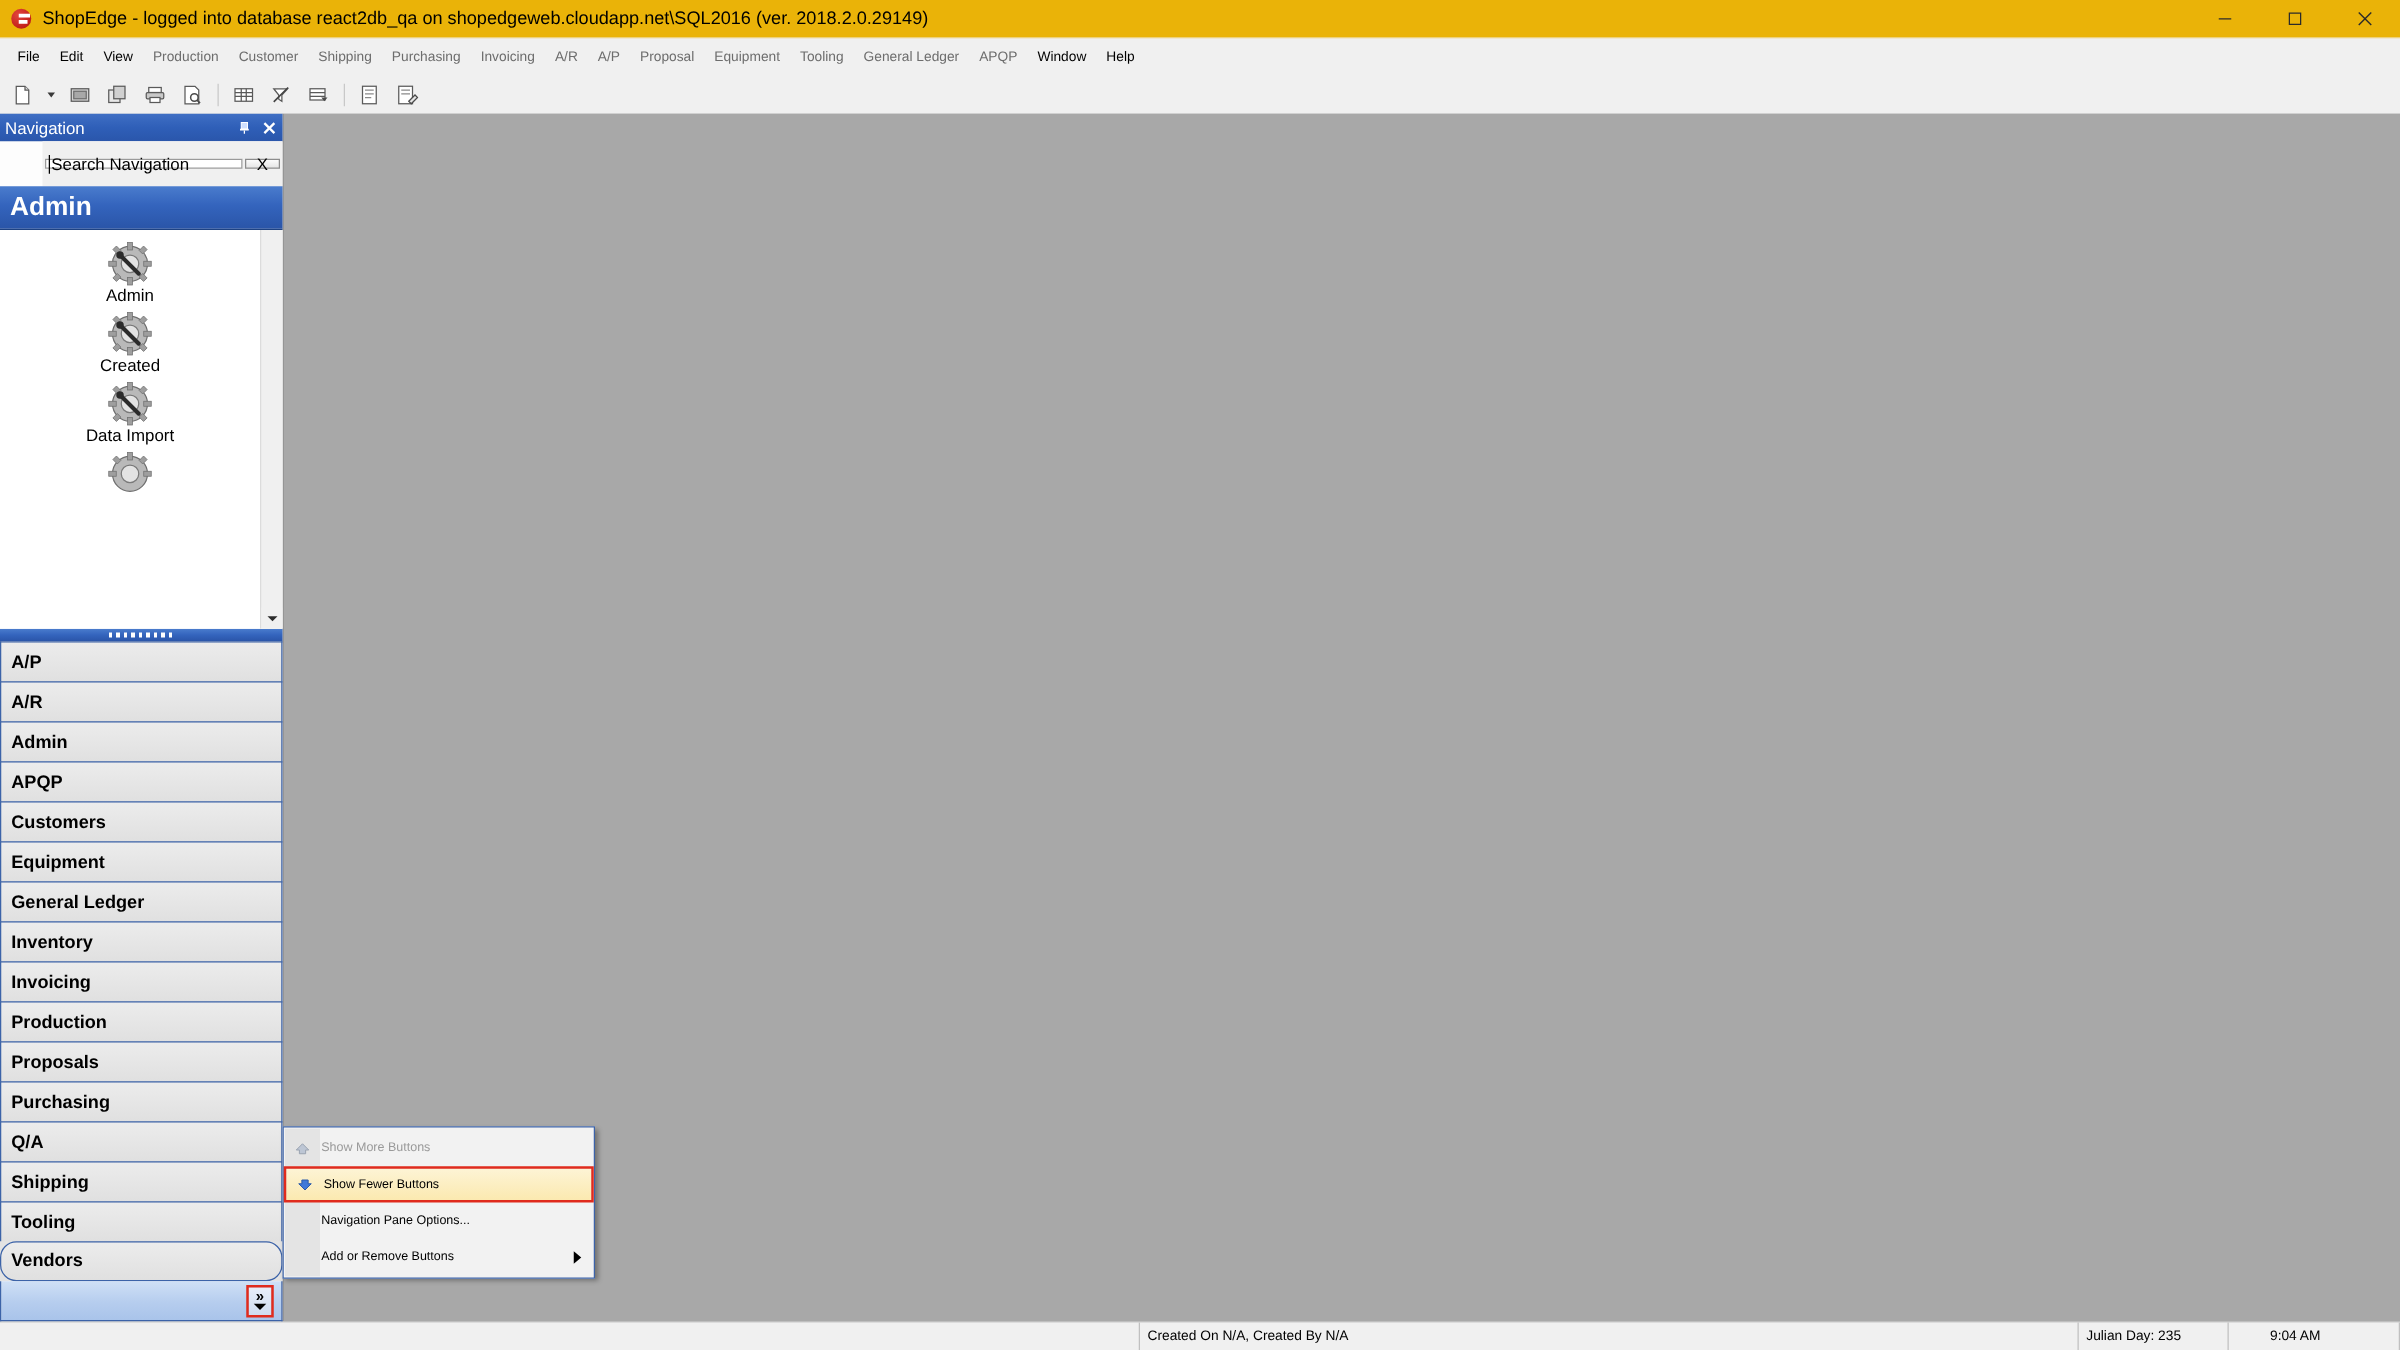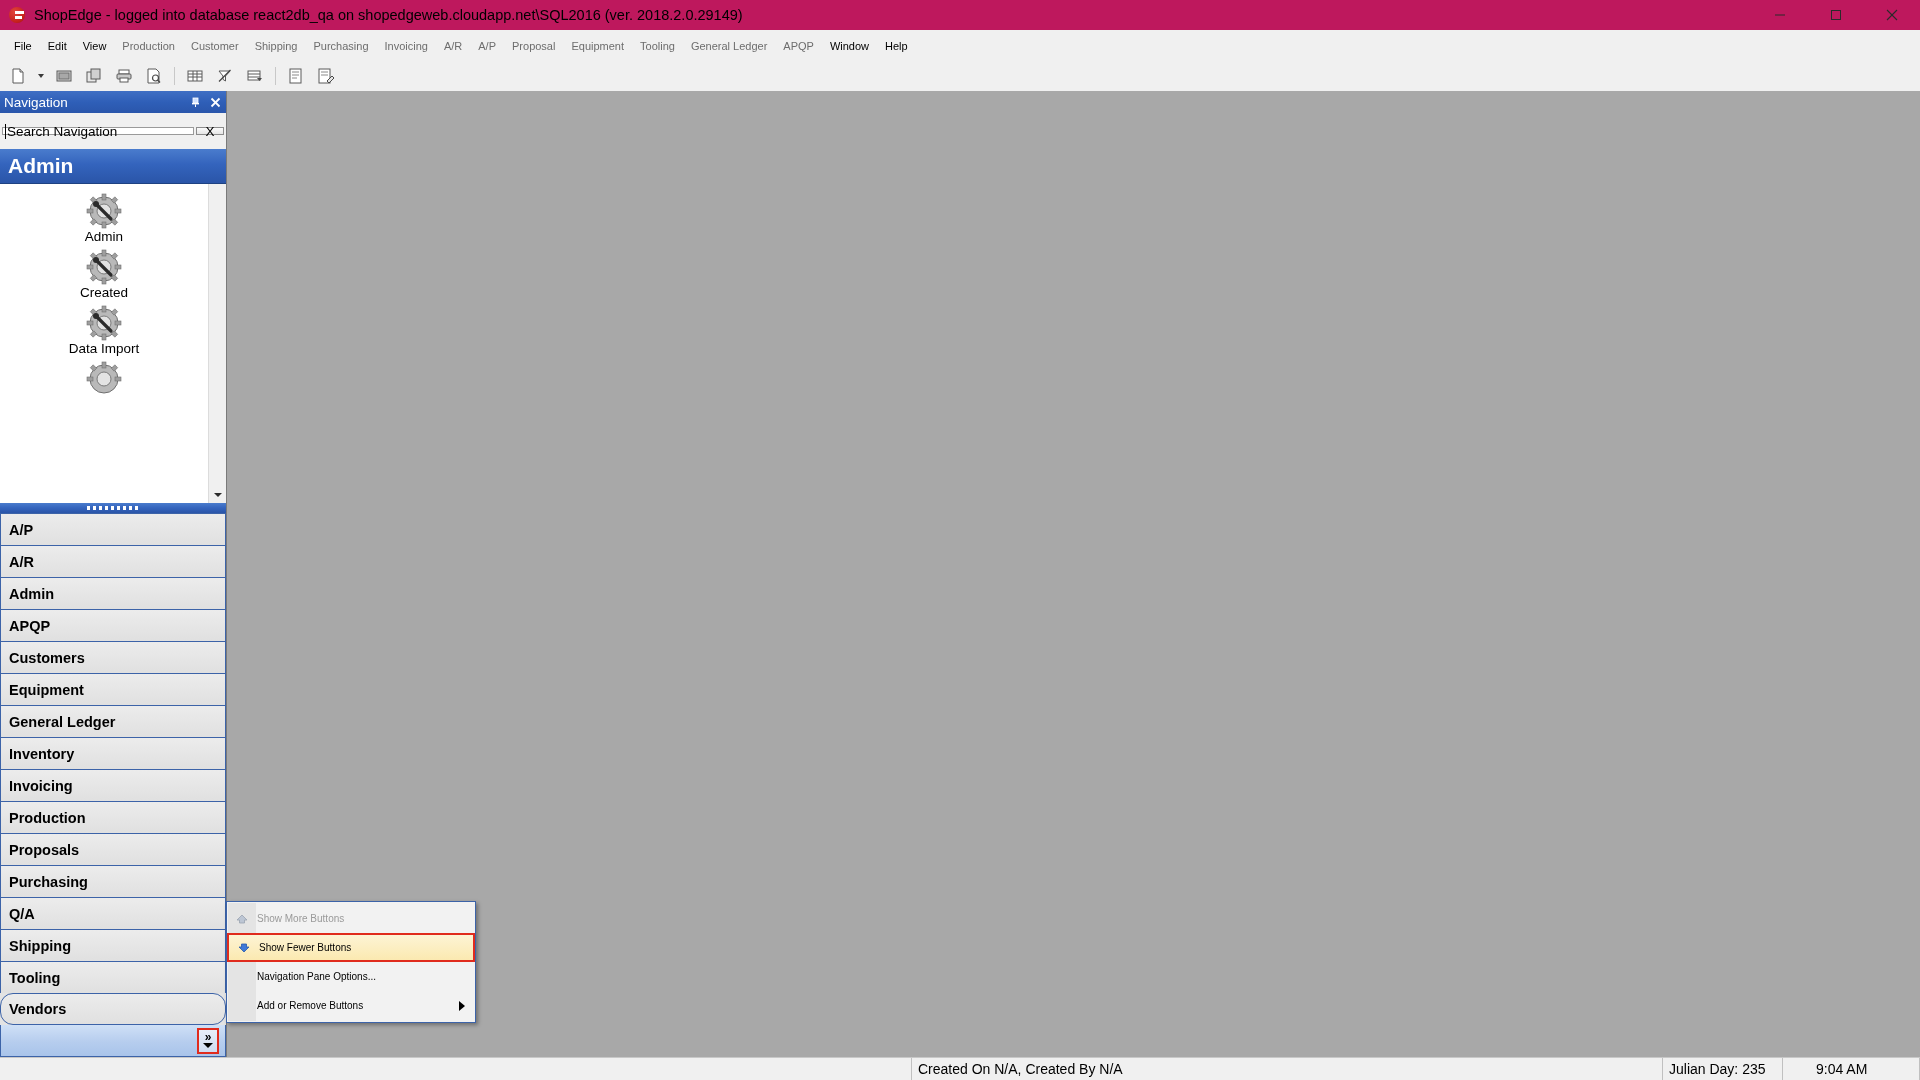--- a/index.html
+++ b/index.html
@@ -13,21 +13,21 @@
     position: relative;
     width: 1920px; height: 1080px;
     background: #f0f0f0;
     display: flex;
     flex-direction: column;
   }
 
   
   .titlebar {
     height: 30px;
-    background: #be185d;
+    background: #eab308;
     display: flex;
     align-items: center;
     flex: 0 0 auto;
     border-bottom: 1px solid #f0f0f0;
   }
   .titlebar .app-icon {
     width: 18px; height: 18px;
     margin: 0 8px 0 8px;
     position: relative;
     flex: 0 0 auto;
@@ -128,20 +128,21 @@
     color: #ffffff;
   }
   .nav-search {
     height: 36px;
     flex: 0 0 auto;
     display: flex;
     align-items: stretch;
     background: #f0f0f0;
     padding: 14px 2px;
     box-sizing: border-box;
+    margin-left: 34px;
   }
   .nav-search .sbox {
     flex: 1 1 auto;
     background: #ffffff;
     border: 1px solid #9a9a9a;
     display: flex; align-items: center;
     padding-left: 2px;
     position: relative;
   }
   .nav-search .sbox .caret {
@@ -325,21 +326,21 @@
   }
 
   
   .statusbar {
     height: 22px;
     flex: 0 0 auto;
     background: #f0f0f0;
     border-top: 1px solid #c8c8c8;
     display: flex;
     align-items: stretch;
-    font-size: 14px;
+    font-size: 11px;
     color: #000;
   }
   .statusbar .cell {
     display: flex; align-items: center;
     padding: 0 6px;
     border-right: 1px solid #c0c0c0;
     box-sizing: border-box;
   }
 
   .statusbar .s-left { width: 912px; flex: 0 0 912px; }

